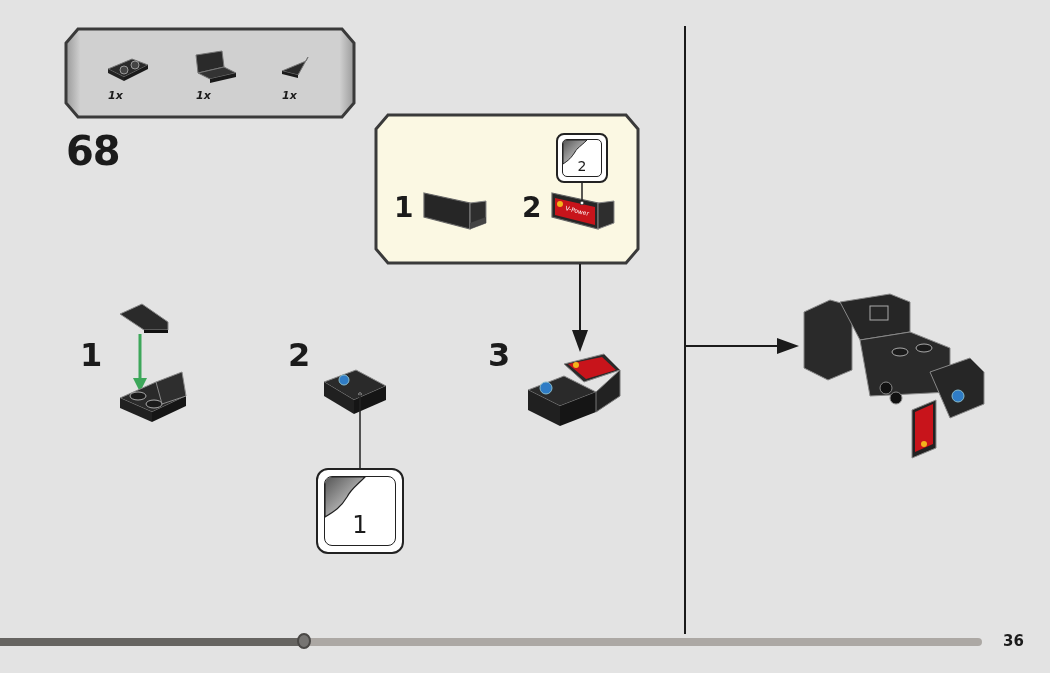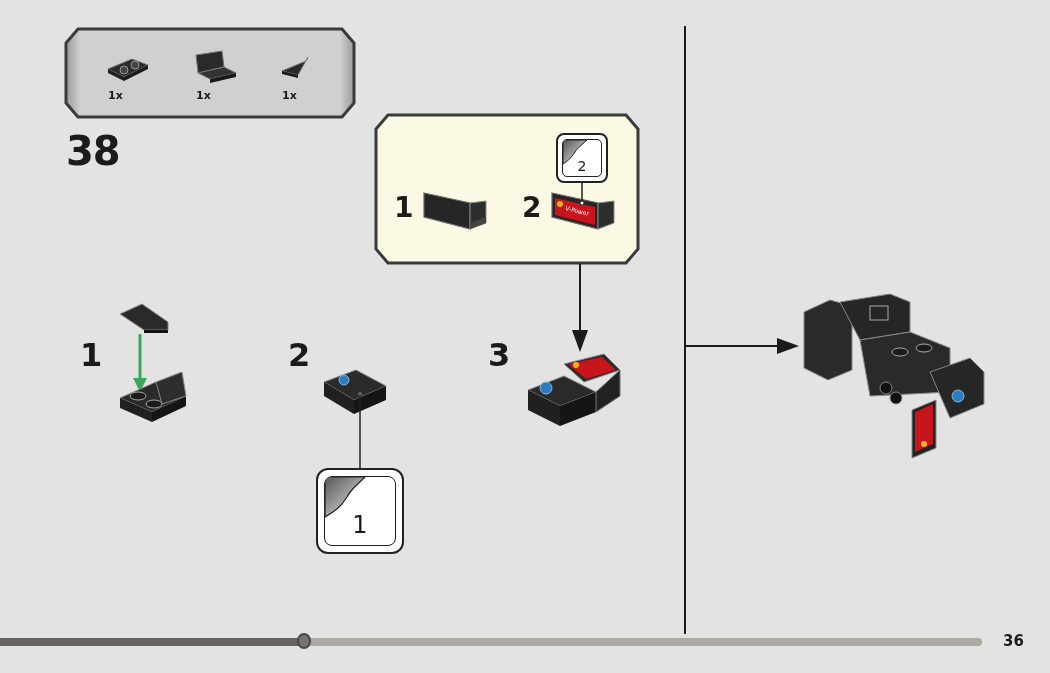--- a/index.html
+++ b/index.html
@@ -1,18 +1,18 @@
 <!DOCTYPE html>
 <html><head>
 <meta charset="utf-8">
 <style>
   html,body{margin:0;padding:0;}
   body{width:1050px;height:673px;background:#e3e3e3;position:relative;overflow:hidden;font-family:"DejaVu Sans",sans-serif;color:#1b1b1b;}
   .abs{position:absolute;}
-  .parts-box{left:64px;top:27px;width:292px;height:100px;}
+  .parts-box{left:64px;top:27px;width:292px;height:100px;font-style:italic;}
   .parts-box svg{position:absolute;left:0;top:0;}
   .part{position:absolute;top:22px;width:60px;height:60px;}
   .part .qty{position:absolute;left:14px;top:40px;font-size:11px;font-weight:bold;font-family:"DejaVu Sans",sans-serif;}
   .step-number{left:66px;top:128px;font-size:40px;font-weight:bold;letter-spacing:-1px;}
   .sub-box{left:374px;top:113px;width:266px;height:152px;}
   .sub-box svg{position:absolute;left:0;top:0;}
   .substep-num{font-size:28px;font-weight:bold;}
   .sticker-ref{position:absolute;background:#fff;border:2px solid #222;border-radius:8px;box-sizing:border-box;}
   .sticker-ref .inner{position:absolute;left:4px;top:4px;right:4px;bottom:4px;border:1.5px solid #222;border-radius:5px;overflow:hidden;background:#fff;}
   .sticker-ref .num{position:absolute;left:0;right:0;text-align:center;font-weight:normal;}
@@ -58,21 +58,21 @@
   </div>
   <div class="part" style="left:214px;">
     <svg width="40" height="36">
       <polygon points="4,22 28,12 30,8 20,26" fill="#2a2a2a" stroke="#777" stroke-width="1"></polygon>
       <polygon points="4,22 20,26 20,29 4,25" fill="#1a1a1a"></polygon>
     </svg>
     <span class="qty" style="left:4px;">1x</span>
   </div>
 </div>
 
-<div class="abs step-number">38</div>
+<div class="abs step-number">68</div>
 
 <div class="abs sub-box">
   <svg width="266" height="152" viewBox="0 0 266 152">
     <polygon points="14,2 252,2 264,16 264,136 252,150 14,150 2,136 2,16" fill="#fbf8e3" stroke="#3a3a3a" stroke-width="3"></polygon>
   </svg>
   <div class="abs substep-num" style="left:20px;top:78px;">1</div>
   <svg class="abs" style="left:46px;top:76px;" width="72" height="48">
     <polygon points="4,4 50,14 50,40 4,28" fill="#262626" stroke="#666" stroke-width="1.2"></polygon>
     <polygon points="50,14 66,12 66,34 50,40" fill="#2e2e2e" stroke="#888" stroke-width="1"></polygon>
     <polygon points="50,34 66,28 66,34 50,40" fill="#444"></polygon>

